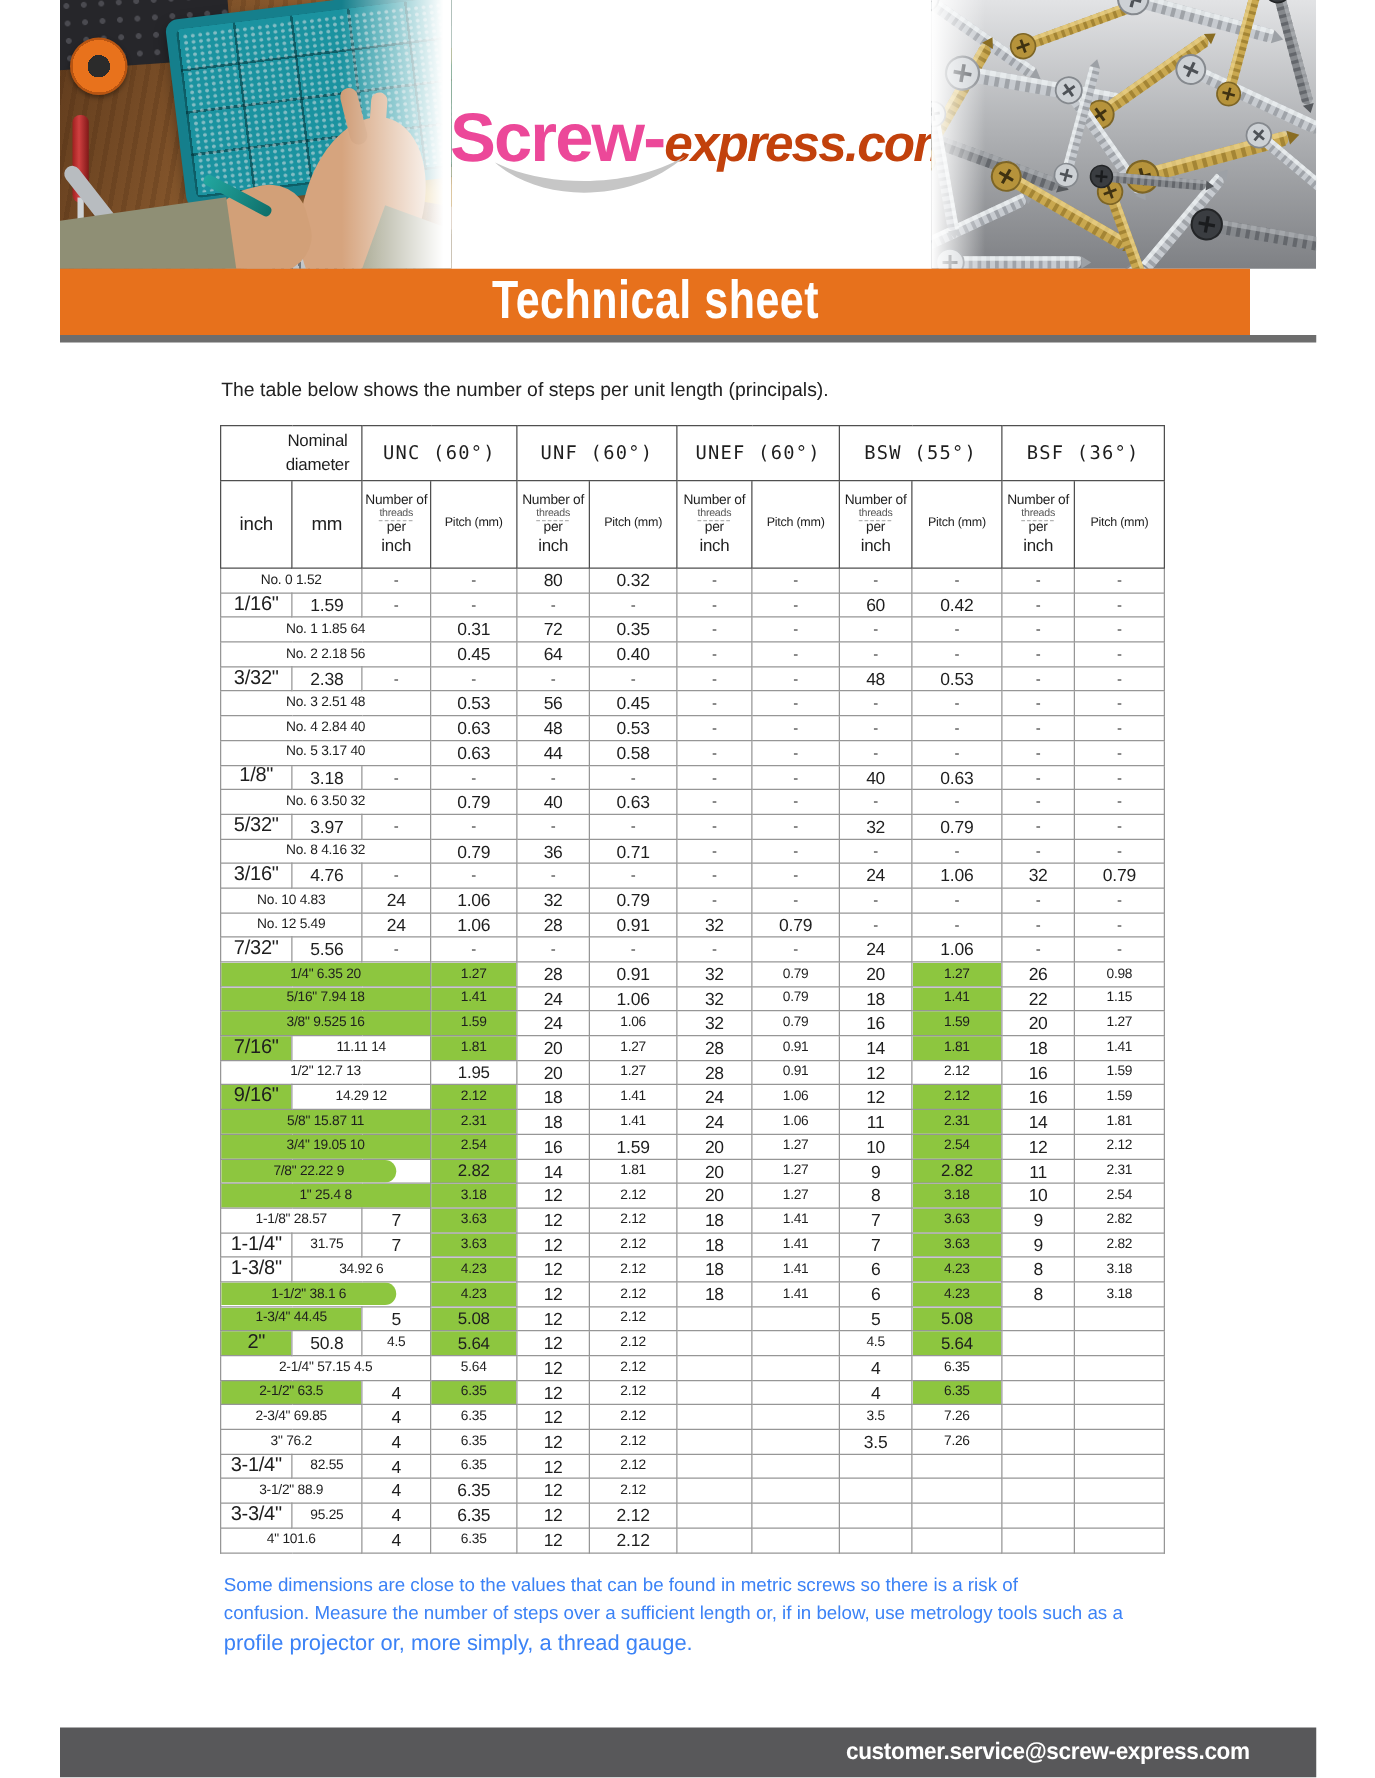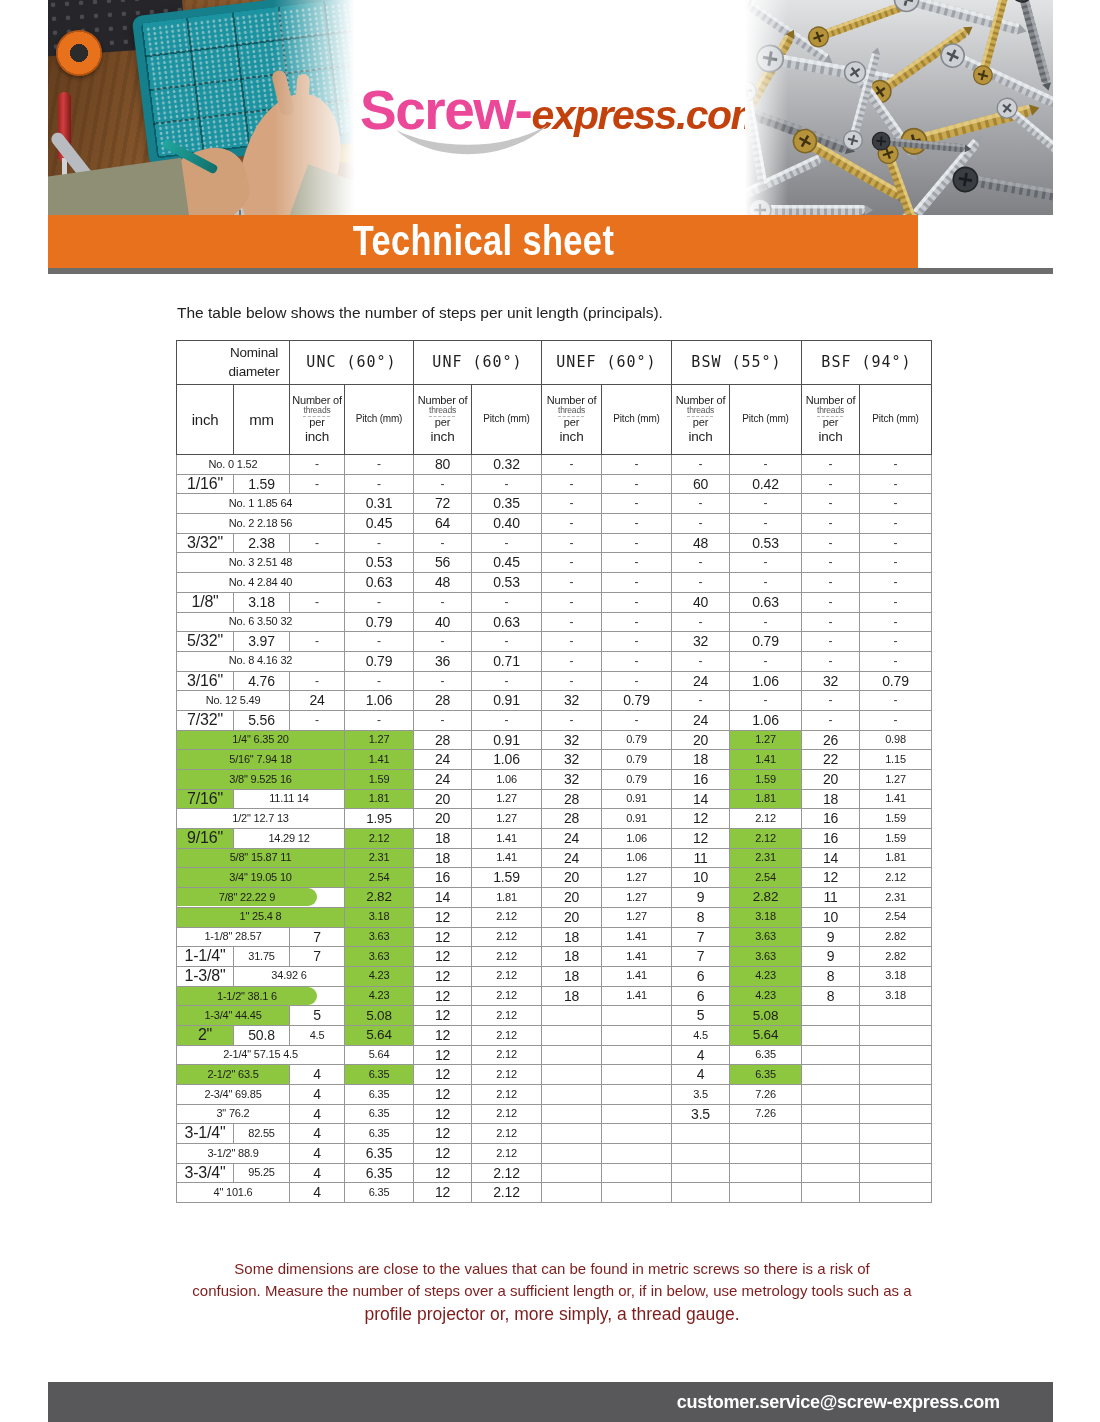--- a/index.html
+++ b/index.html
@@ -55,32 +55,32 @@
     background:linear-gradient(90deg, rgba(255,255,255,0) 72%, #fff 98%);}
   .photo-right{left:745px;width:308px;}
   .photo-right .fadeL{position:absolute;inset:0;
     background:linear-gradient(270deg, rgba(255,255,255,0) 86%, #fff 100%);}
   
   .logo{position:absolute;left:360px;top:78px;width:390px;text-align:center;white-space:nowrap;}
   .logo-a{font-weight:bold;font-size:55px;color:#ec4899;letter-spacing:-1.5px;}
   .logo-b{font-weight:bold;font-style:italic;font-size:41px;color:#c2410c;letter-spacing:-1.5px;}
   .swoosh{position:absolute;left:392px;top:120px;}
   
-  .banner{position:absolute;left:48px;top:215px;width:870px;height:53px;background:#e7711c;
+  .banner{position:absolute;left:48px;top:215px;width:952px;height:53px;background:#e7711c;
     text-align:center;line-height:50px;}
   .banner span{display:inline-block;transform:scaleX(.8);transform-origin:center;
     font-size:43px;font-weight:bold;color:#fff;letter-spacing:.5px;}
   .banner-shadow{position:absolute;left:48px;top:268px;width:1005px;height:6px;background:#6d6d6d;}
   .footer{position:absolute;left:48px;top:1382px;width:1005px;height:40px;background:#58585a;
     text-align:right;line-height:40px;}
   .footer span{font-size:19px;font-weight:bold;color:#fff;letter-spacing:-.3px;padding-right:56px;
     display:inline-block;transform:scaleX(.95);transform-origin:right;}
   
   .intro{position:absolute;left:177px;top:304px;font-size:15.5px;color:#222;}
-  .note{position:absolute;left:167px;top:1258px;width:770px;color:#7f1d1d;text-align:center;}
+  .note{position:absolute;left:179px;top:1258px;width:770px;color:#3b82f6;}
   .note .n1{font-size:15px;line-height:21.5px;}
   .note .n2{font-size:17.5px;line-height:25px;margin-top:1px;}
   
   .table-wrap{position:absolute;left:176px;top:340px;}
   table{border-collapse:collapse;table-layout:fixed;width:755px;background:#fff;
     border:1.5px solid #4f4f4f;letter-spacing:-.2px;}
   td{border:1px solid #969696;height:18.7px;line-height:1.05;text-align:center;vertical-align:middle;
     padding:0;color:#1e1e1e;white-space:nowrap;overflow:hidden;}
   thead td{border:1px solid #4f4f4f;}
   .hrow1 td{height:43px;}
@@ -218,21 +218,21 @@
           <col style="width:58px">
           <col style="width:72px">
       </colgroup>
       <thead>
           <tr class="hrow1">
             <td colspan="2" class="nomhead">Nominal diameter</td>
             <td colspan="2" class="ghead">UNC (60°)</td>
             <td colspan="2" class="ghead">UNF (60°)</td>
             <td colspan="2" class="ghead">UNEF (60°)</td>
             <td colspan="2" class="ghead">BSW (55°)</td>
-            <td colspan="2" class="ghead">BSF (94°)</td>
+            <td colspan="2" class="ghead">BSF (36°)</td>
           </tr>
           <tr class="hrow2">
             <td class="colhead">inch</td>
             <td class="colhead">mm</td>
             <td class="tpihead">
               <div class="t1">Number of</div>
               <div class="t2">threads</div>
               <div class="t3">per</div>
               <div class="t4">inch</div>
             </td>
@@ -351,20 +351,32 @@
             <td class="num">48</td>
             <td class="num">0.53</td>
             <td class="dash">-</td>
             <td class="dash">-</td>
             <td class="dash">-</td>
             <td class="dash">-</td>
             <td class="dash">-</td>
             <td class="dash">-</td>
           </tr>
           <tr>
+            <td colspan="3" class="nm">No. 5 3.17 40</td>
+            <td class="num">0.63</td>
+            <td class="num">44</td>
+            <td class="num">0.58</td>
+            <td class="dash">-</td>
+            <td class="dash">-</td>
+            <td class="dash">-</td>
+            <td class="dash">-</td>
+            <td class="dash">-</td>
+            <td class="dash">-</td>
+          </tr>
+          <tr>
             <td class="ib">1/8"</td>
             <td class="num">3.18</td>
             <td class="dash">-</td>
             <td class="dash">-</td>
             <td class="dash">-</td>
             <td class="dash">-</td>
             <td class="dash">-</td>
             <td class="dash">-</td>
             <td class="num">40</td>
             <td class="num">0.63</td>
@@ -415,20 +427,33 @@
             <td class="dash">-</td>
             <td class="dash">-</td>
             <td class="dash">-</td>
             <td class="dash">-</td>
             <td class="dash">-</td>
             <td class="dash">-</td>
             <td class="num">24</td>
             <td class="num">1.06</td>
             <td class="num">32</td>
             <td class="num">0.79</td>
+          </tr>
+          <tr>
+            <td colspan="2" class="nm">No. 10 4.83</td>
+            <td class="num">24</td>
+            <td class="num">1.06</td>
+            <td class="num">32</td>
+            <td class="num">0.79</td>
+            <td class="dash">-</td>
+            <td class="dash">-</td>
+            <td class="dash">-</td>
+            <td class="dash">-</td>
+            <td class="dash">-</td>
+            <td class="dash">-</td>
           </tr>
           <tr>
             <td colspan="2" class="nm">No. 12 5.49</td>
             <td class="num">24</td>
             <td class="num">1.06</td>
             <td class="num">28</td>
             <td class="num">0.91</td>
             <td class="num">32</td>
             <td class="num">0.79</td>
             <td class="dash">-</td>

